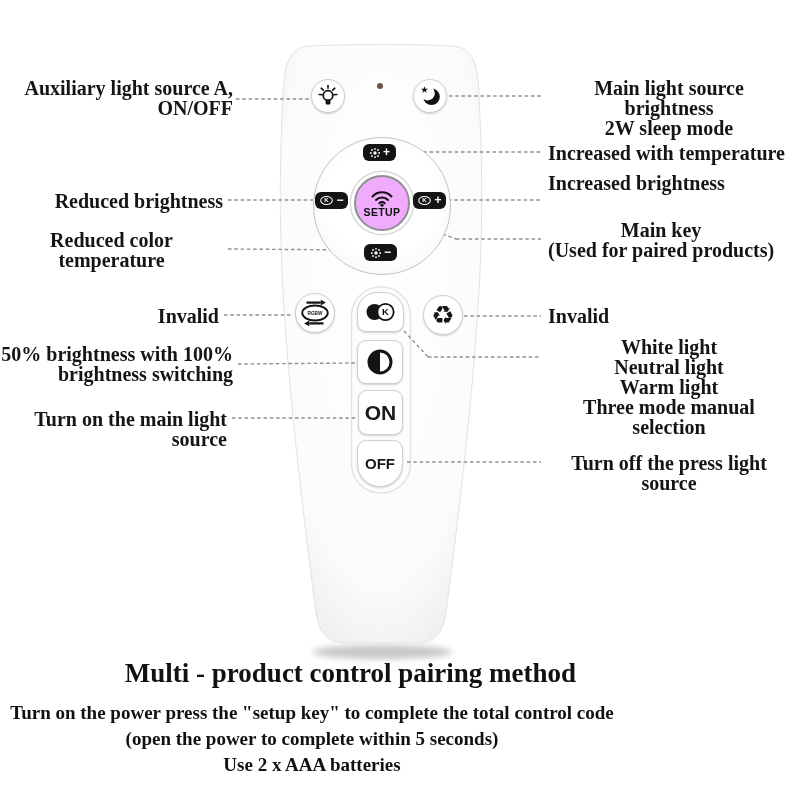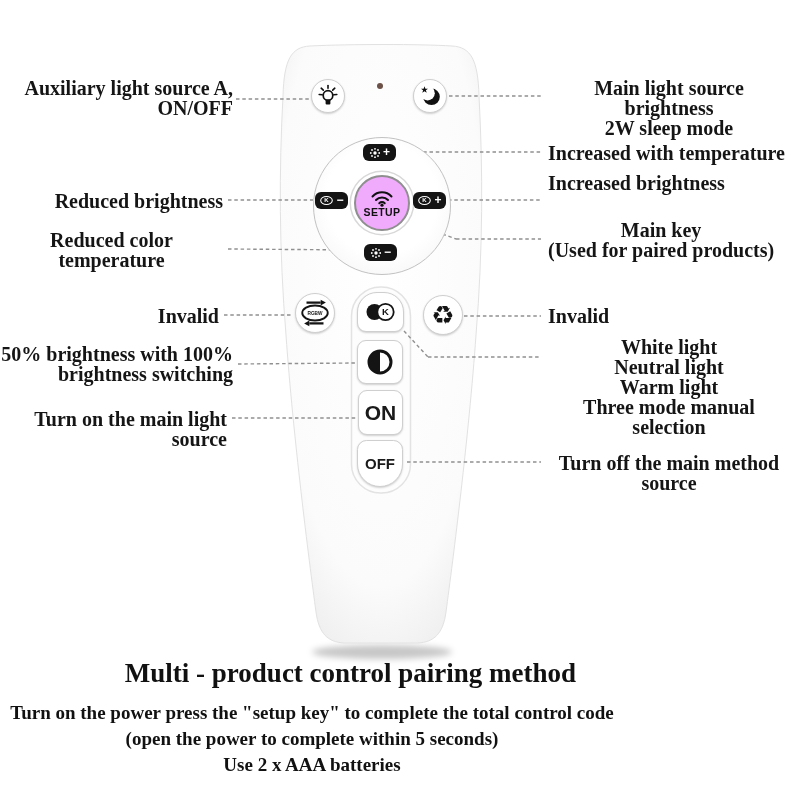--- a/index.html
+++ b/index.html
@@ -227,18 +227,18 @@
 2W sleep mode</div>
 <div class="label l" style="left:548px;top:143px;">Increased with temperature</div>
 <div class="label l" style="left:548px;top:173px;">Increased brightness</div>
 <div class="label l" style="left:548px;top:220px;">Main key
 (Used for paired products)</div>
 <div class="label l" style="left:548px;top:306px;">Invalid</div>
 <div class="label l" style="left:548px;top:337px;">White light
 Neutral light
 Warm light
 Three mode manual selection</div>
-<div class="label l" style="left:548px;top:453px;">Turn off the main method source</div>
+<div class="label l" style="left:548px;top:453px;">Turn off the press light source</div>
 
 <div class="footer-title">Multi - product control pairing method</div>
 <div class="footer-para">Turn on the power press the "setup key" to complete the total control code
 (open the power to complete within 5 seconds)
 Use 2 x AAA batteries</div>
 
 </body></html>

